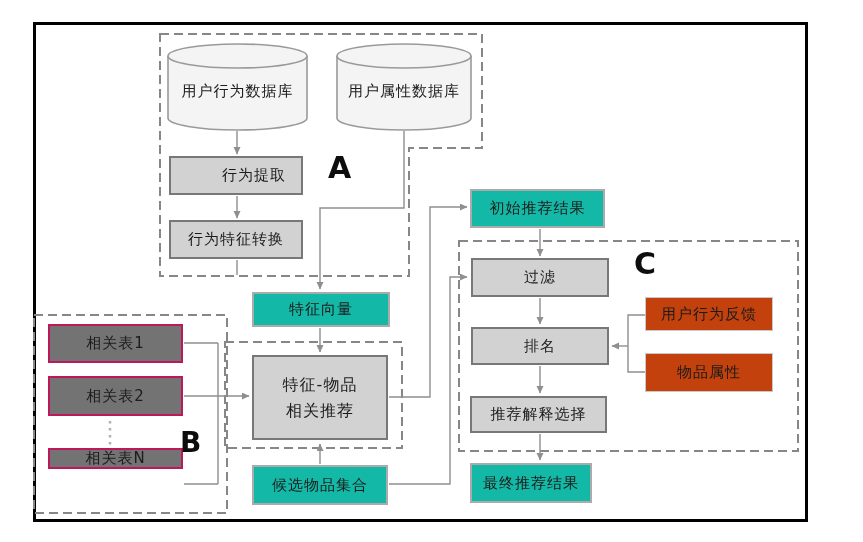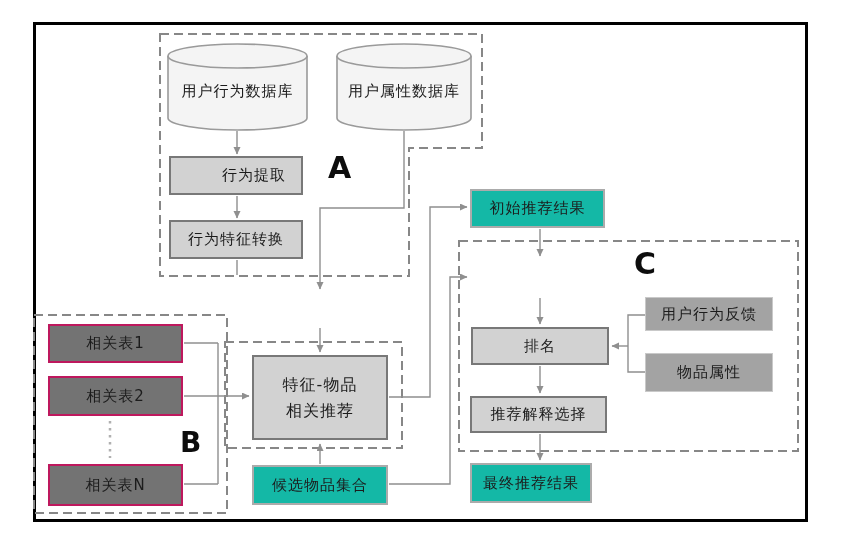--- a/index.html
+++ b/index.html
@@ -13,21 +13,21 @@
   }
   svg.wires{position:absolute;left:0;top:0;width:863px;height:542px;}
   .box{
     position:absolute;display:flex;align-items:center;justify-content:center;
     box-sizing:border-box;text-align:center;font-size:15px;line-height:1.25;
     letter-spacing:1px;white-space:nowrap;
   }
   .box.process{background:#d2d2d2;border:2px solid #787878;}
   .box.data{background:#14b8a6;border:2px solid #ababab;}
   .box.table{background:#737373;border:2px solid #be185d;}
-  .box.input{background:#a3a3a3;border:1.5px solid #c9c9c9;}
+  .box.input{background:#c2410c;border:1.5px solid #c9c9c9;}
   .box.multiline{flex-direction:column;font-size:16px;line-height:26px;}
   .cyl-label{
     position:absolute;display:flex;align-items:center;justify-content:center;
     font-size:15px;letter-spacing:1px;white-space:nowrap;
   }
   .section-label{
     position:absolute;font-weight:bold;color:#0d0d0d;font-size:30px;line-height:1;
   }
   .section-label.b{font-size:28px;}
 </style>
@@ -81,31 +81,33 @@
 
     <path d="M110,421 V458" stroke="#b0b0b0" stroke-width="2.5" stroke-dasharray="2.5 4.5" fill="none"></path>
   </svg>
 
   <div class="cyl-label" style="left:168px;top:78px;width:139px;height:26px;">用户行为数据库</div>
   <div class="cyl-label" style="left:337px;top:78px;width:134px;height:26px;">用户属性数据库</div>
 
   <div class="box process" style="left:169px;top:156px;width:134px;height:39px;padding-left:36px;">行为提取</div>
   <div class="box process" style="left:169px;top:220px;width:134px;height:39px;">行为特征转换</div>
 
+  <div class="box data" style="left:252px;top:292px;width:138px;height:35px;">特征向量</div>
   <div class="box process multiline" style="left:252px;top:355px;width:136px;height:85px;">
     <span>特征-物品</span>
     <span>相关推荐</span>
   </div>
   <div class="box data" style="left:252px;top:465px;width:136px;height:40px;">候选物品集合</div>
 
   <div class="box table" style="left:48px;top:324px;width:135px;height:39px;">相关表1</div>
   <div class="box table" style="left:48px;top:376px;width:135px;height:40px;">相关表2</div>
-  <div class="box table" style="left:48px;top:464px;width:135px;height:42px;">相关表N</div>
+  <div class="box table" style="left:48px;top:448px;width:135px;height:21px;">相关表N</div>
 
   <div class="box data" style="left:470px;top:189px;width:135px;height:39px;">初始推荐结果</div>
+  <div class="box process" style="left:471px;top:258px;width:138px;height:39px;">过滤</div>
   <div class="box process" style="left:471px;top:327px;width:138px;height:38px;">排名</div>
   <div class="box process" style="left:470px;top:396px;width:137px;height:37px;">推荐解释选择</div>
   <div class="box data" style="left:470px;top:463px;width:122px;height:40px;">最终推荐结果</div>
   <div class="box input" style="left:645px;top:297px;width:128px;height:34px;">用户行为反馈</div>
   <div class="box input" style="left:645px;top:353px;width:128px;height:39px;">物品属性</div>
 
   <div class="section-label" style="left:328px;top:153px;">A</div>
   <div class="section-label b" style="left:180px;top:429px;">B</div>
   <div class="section-label" style="left:634px;top:249px;">C</div>
 </div>

